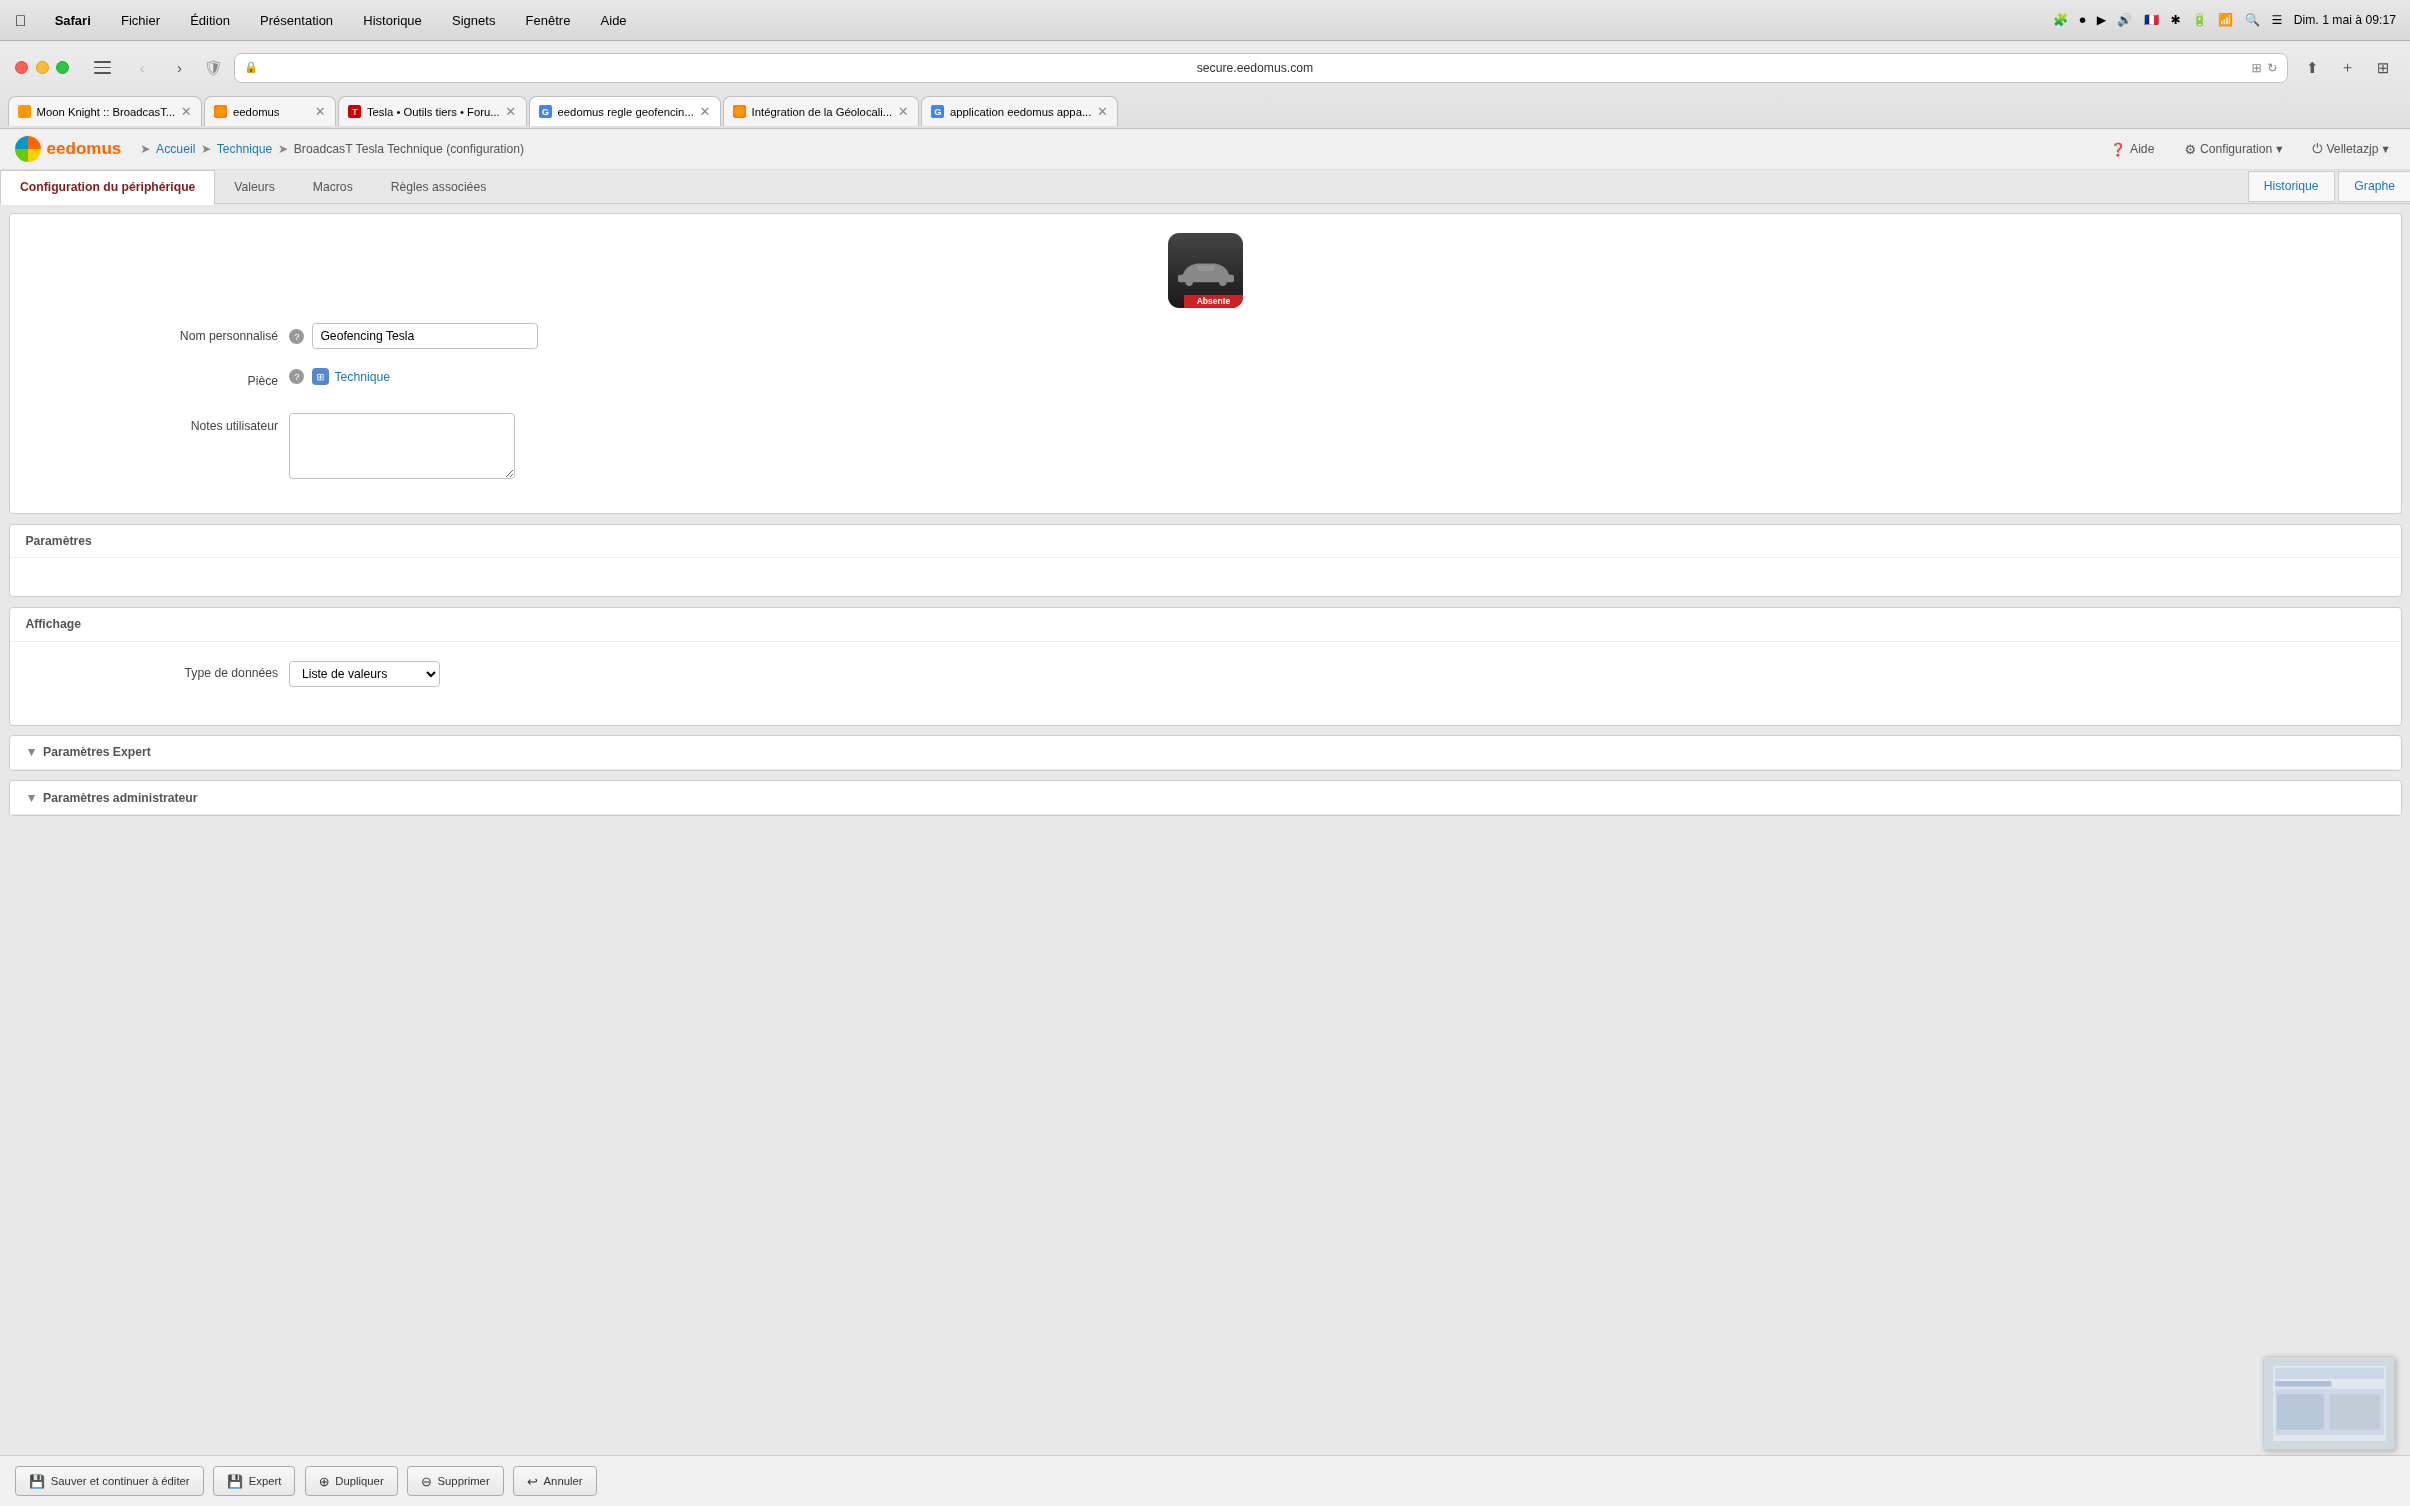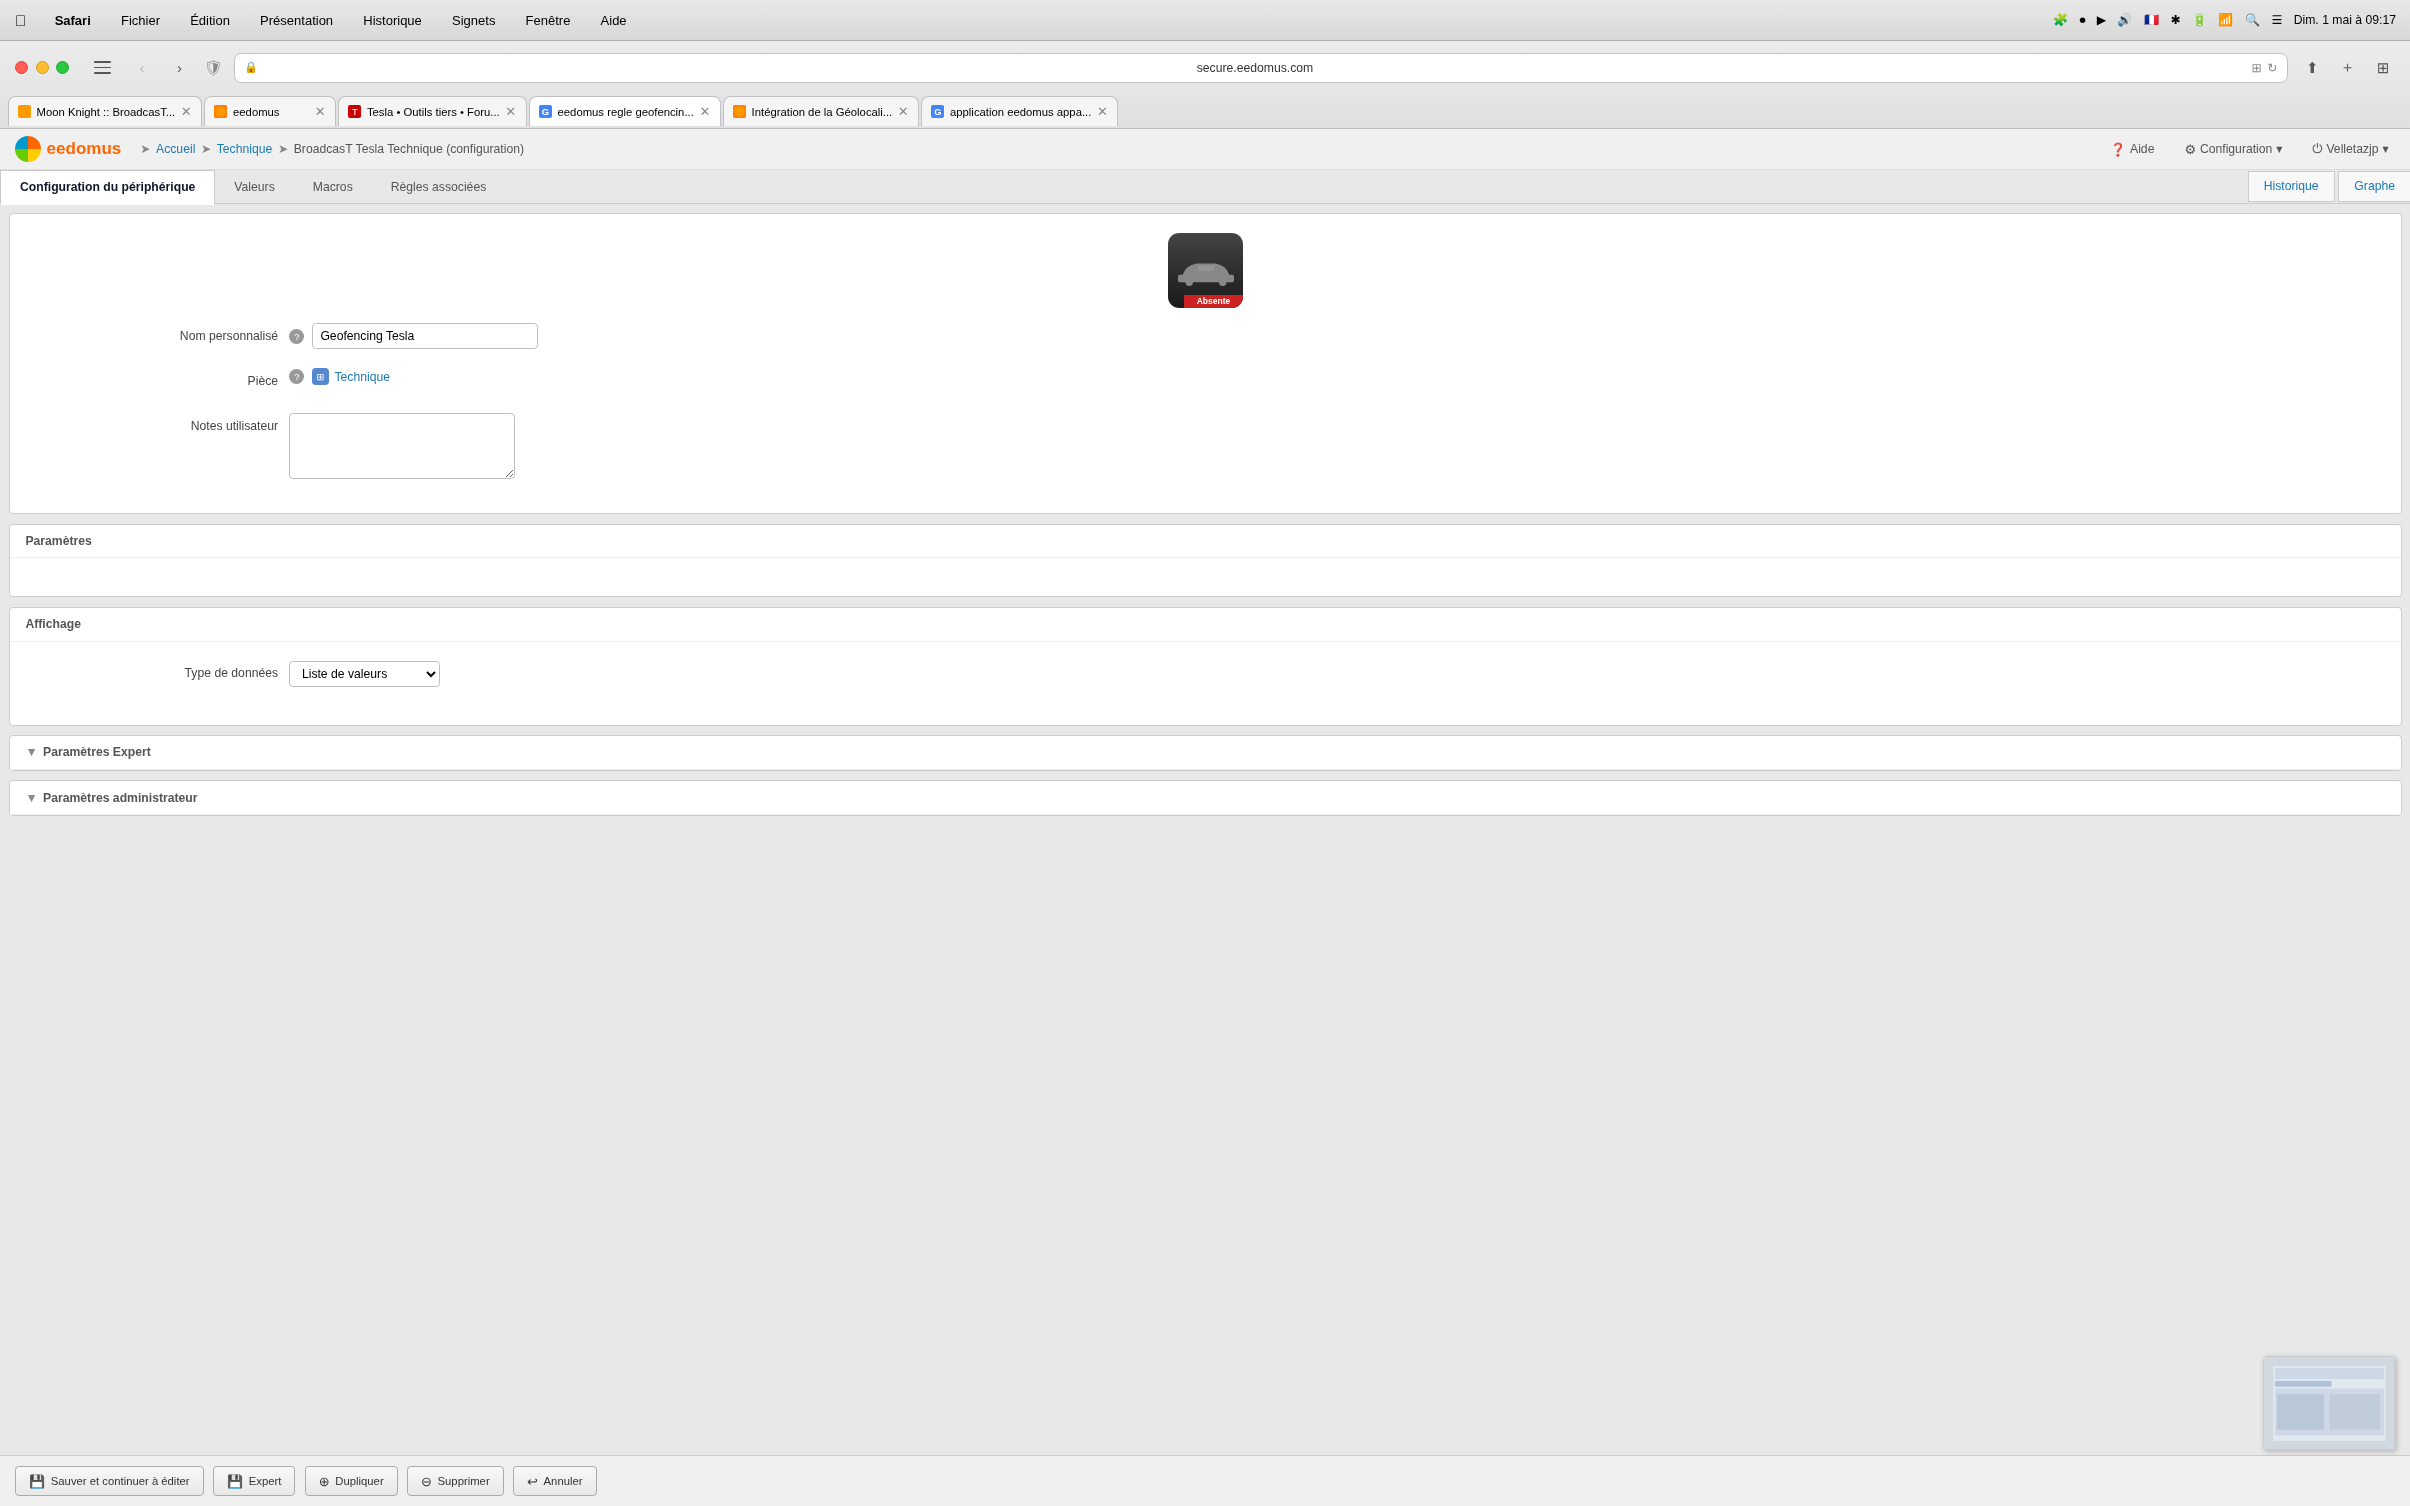--- a/index.html
+++ b/index.html
@@ -118,21 +118,21 @@
     
     .sub-tabs {
       display: flex; align-items: center; background: #e8e8e8; border-bottom: 1.9px solid #ccc;
       padding: 0 0;
     }
     .sub-tab {
       padding: 9.4px 19px; font-size: 12.2px; cursor: pointer; border: none; background: transparent;
       color: #555; border-bottom: 1.9px solid transparent; margin-bottom: -1.9px;
     }
     .sub-tab.active {
-      background: white; color: #0f172a; border: 0.9px solid #ccc; border-bottom: 1.9px solid white;
+      background: white; color: #7f1d1d; border: 0.9px solid #ccc; border-bottom: 1.9px solid white;
       font-weight: 600;
     }
     .sub-tab-right { margin-left: auto; display: flex; }
     .sub-tab-btn {
       padding: 7.5px 15px; font-size: 12.2px; cursor: pointer; background: #f8f8f8;
       border: 0.9px solid #ccc; color: #1a7ab3; margin-left: 3.8px;
     }
 
     
     .page-content {

